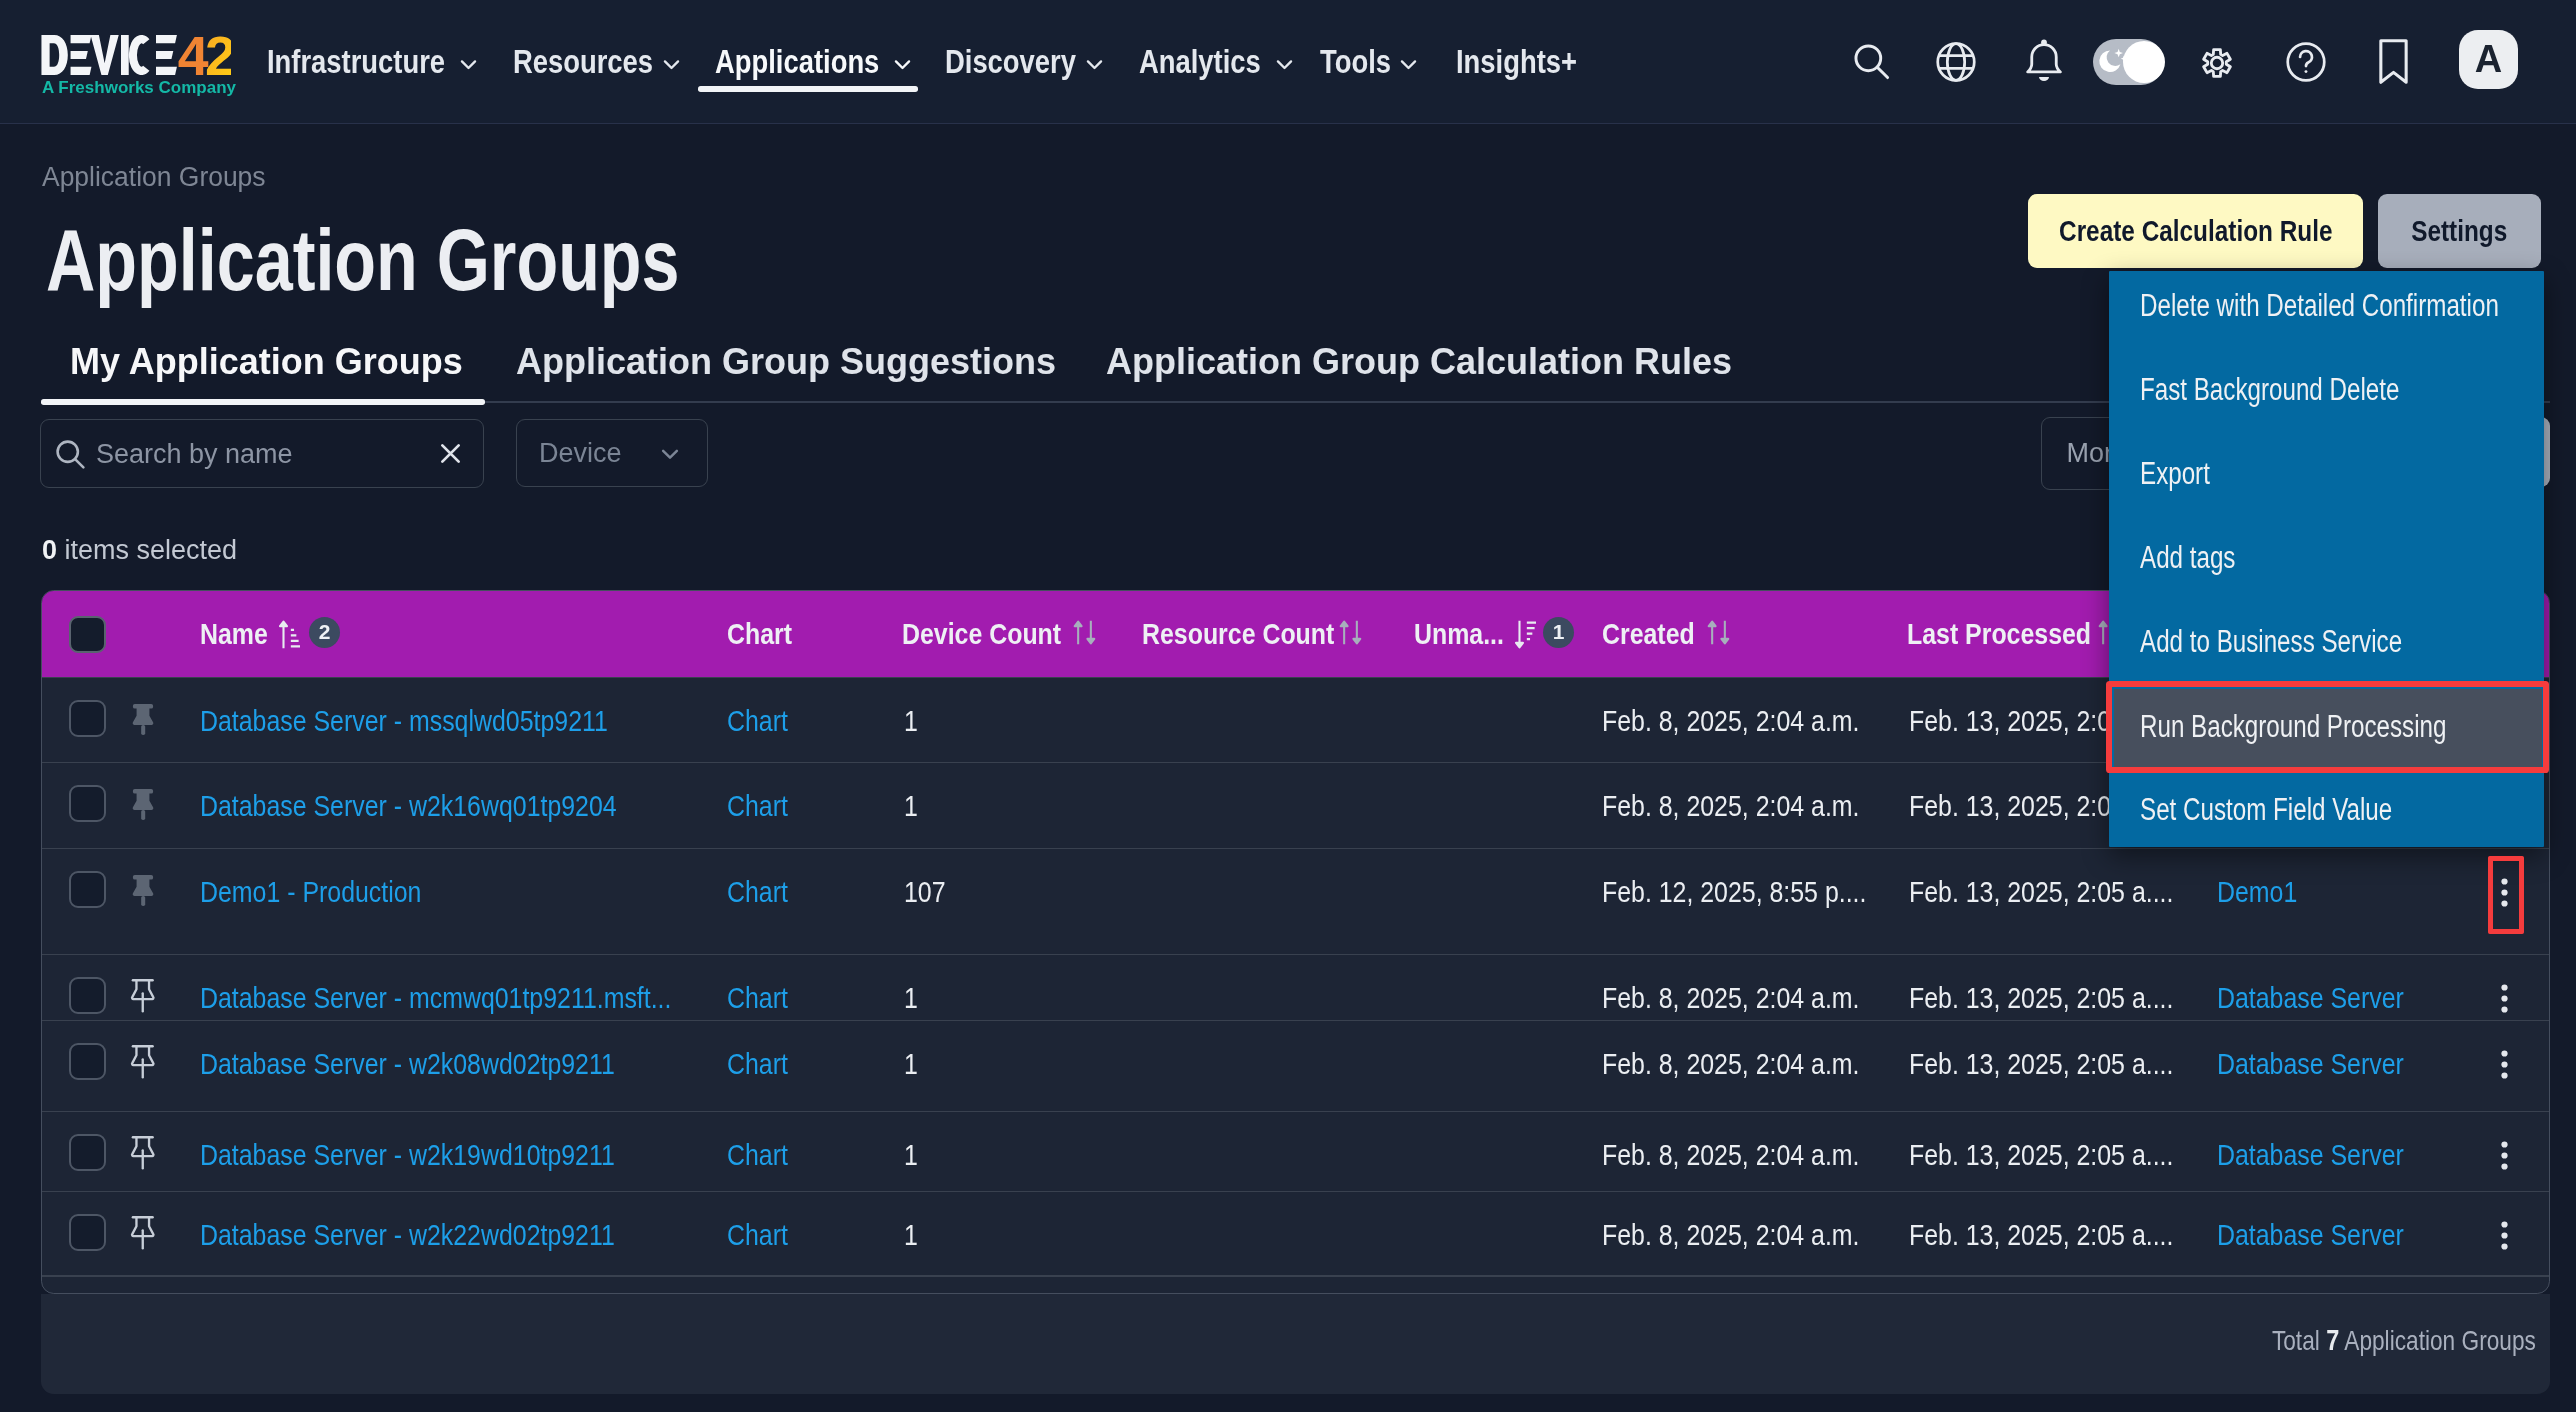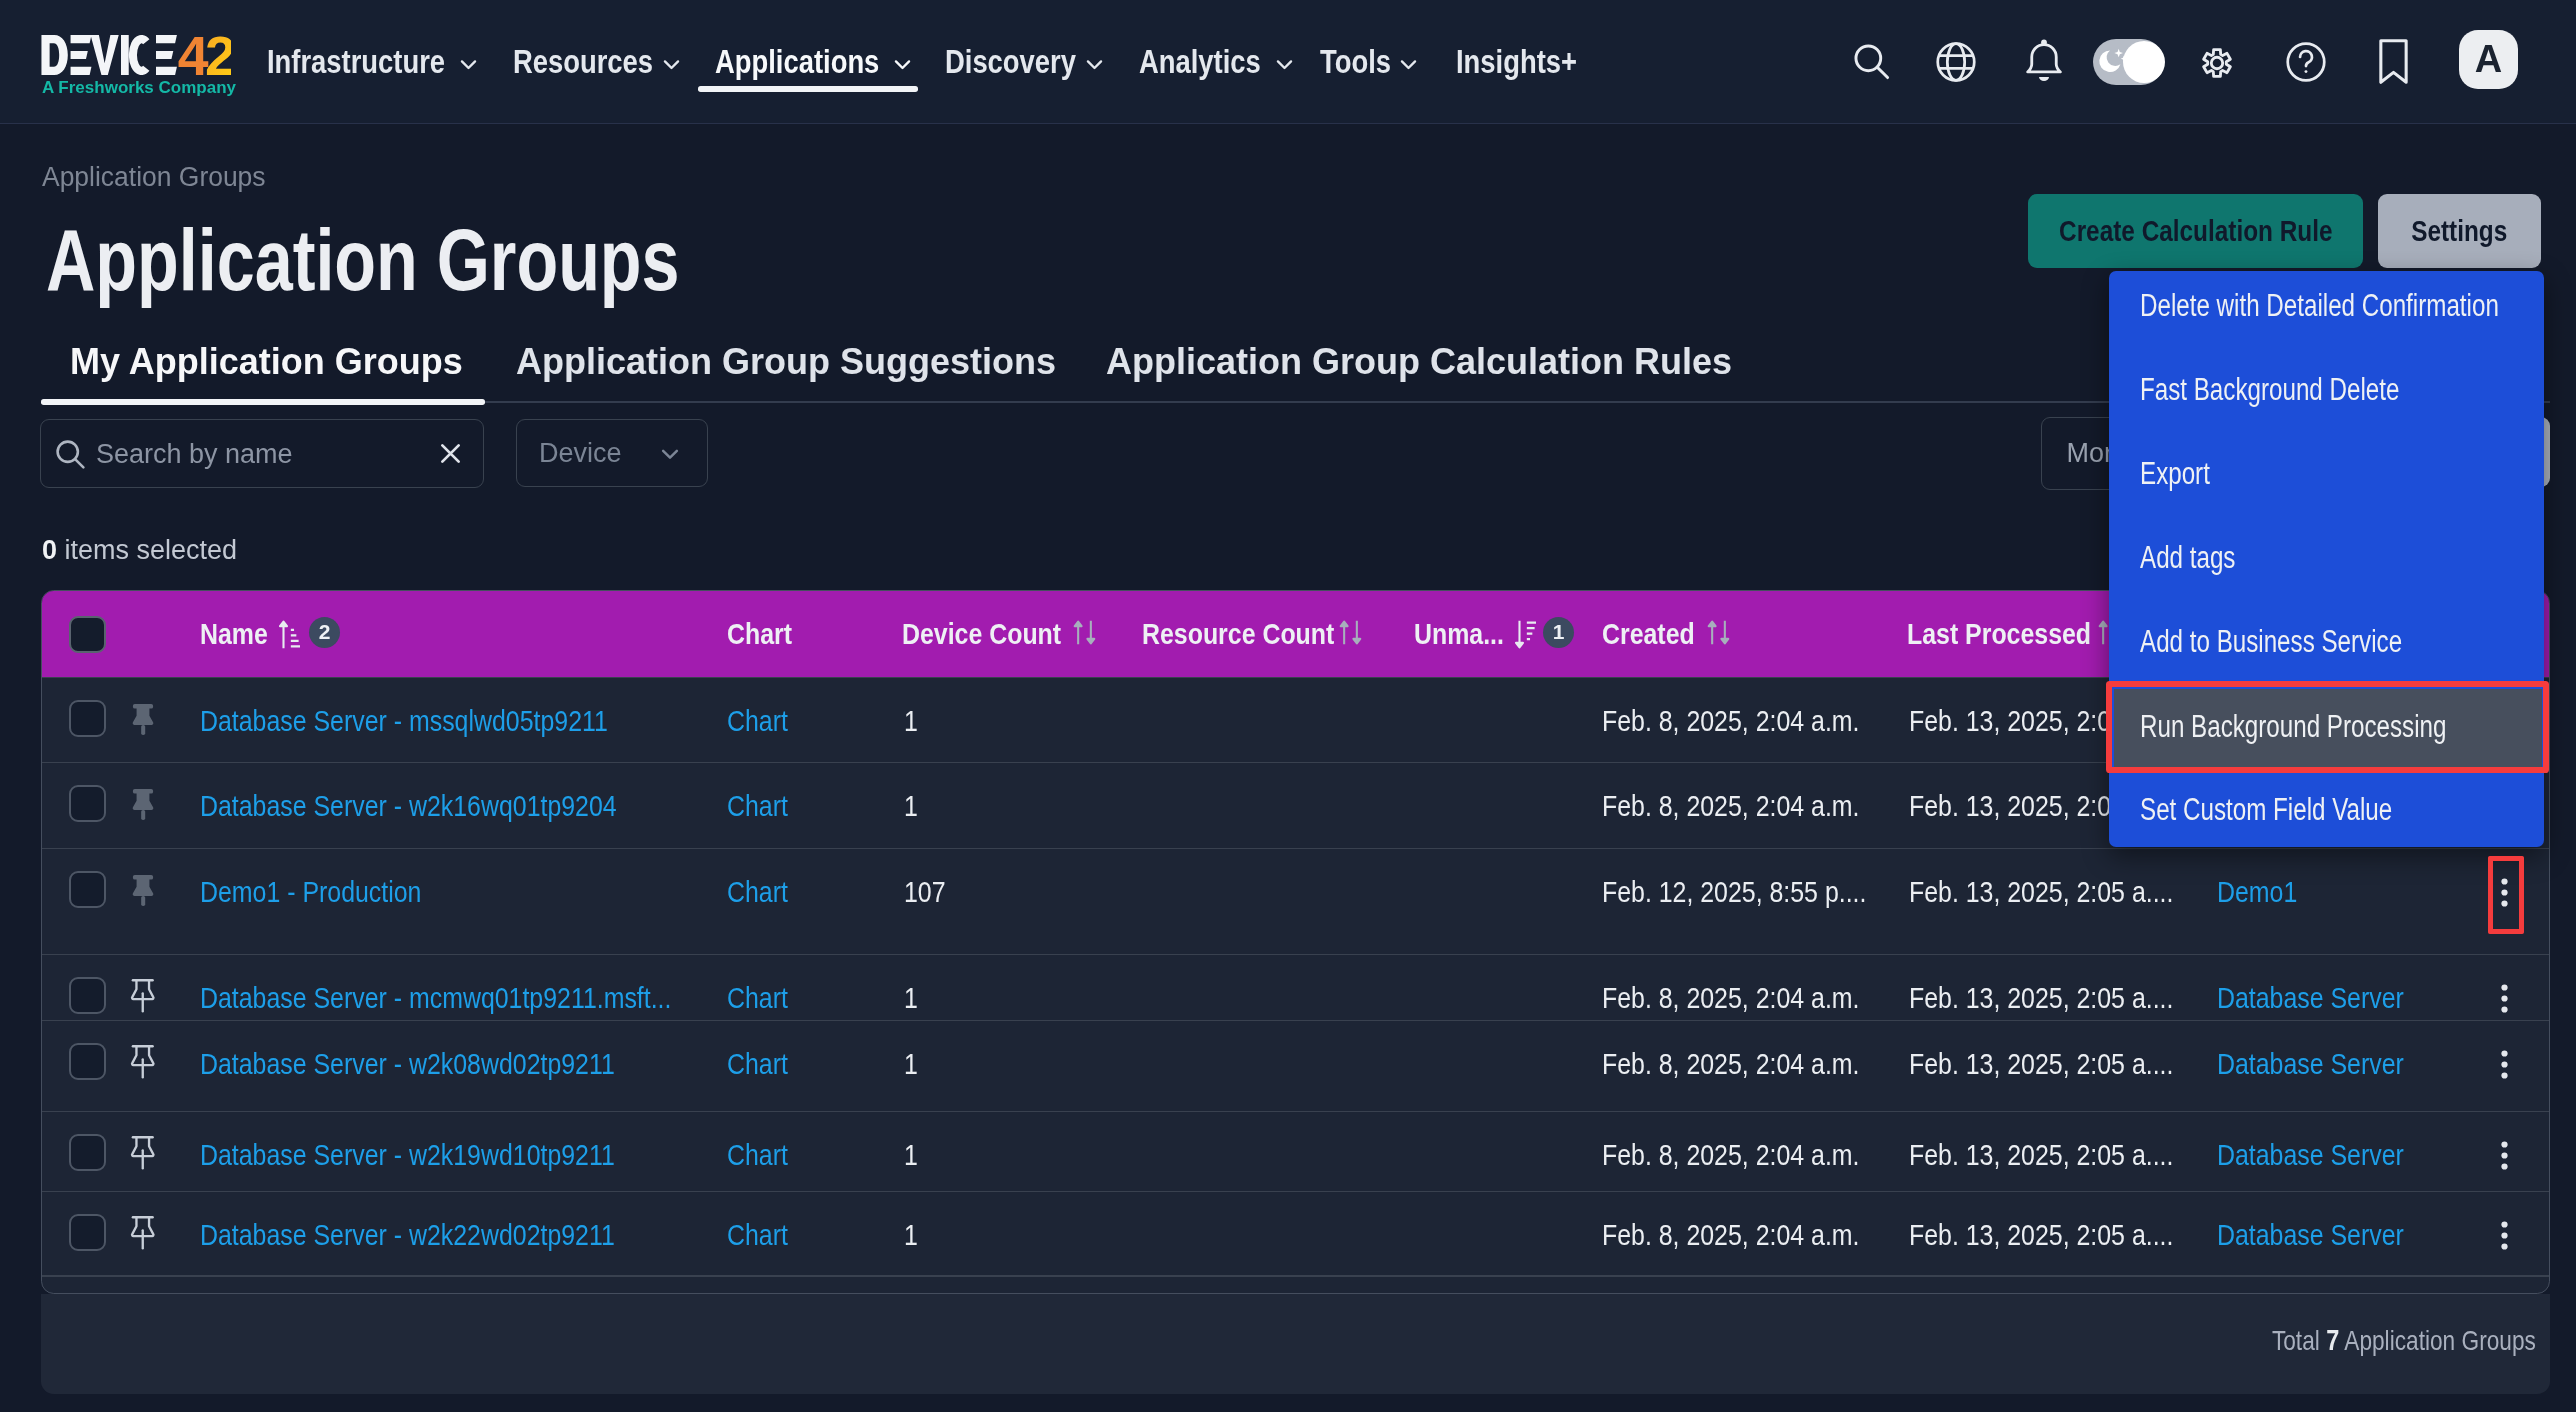--- a/index.html
+++ b/index.html
@@ -6,21 +6,21 @@
 html,body{width:2576px;height:1412px;overflow:hidden;}
 body{background:#131a2a;font-family:"Liberation Sans",sans-serif;position:relative;}
 .abs{position:absolute;}
 #nav{position:absolute;left:0;top:0;width:2576px;height:124px;background:#161f31;border-bottom:1.8px solid #28314a;}
 .navtxt{position:absolute;top:43px;font-size:33px;font-weight:bold;white-space:nowrap;transform:scaleX(0.83);transform-origin:0 50%;}
 #appunderline{position:absolute;left:698px;top:86px;width:220px;height:5.5px;background:#f2f4f7;border-radius:2.7px;}
 #breadcrumb{position:absolute;left:42px;top:162px;font-size:27px;color:#7e8694;transform:scaleX(0.98);transform-origin:0 0;}
 #title{position:absolute;left:46px;top:216px;font-size:88px;line-height:1;font-weight:bold;color:#eceef2;white-space:nowrap;transform:scaleX(0.776);transform-origin:0 0;}
 .btn{position:absolute;border-radius:9px;font-weight:bold;font-size:29px;color:#10192b;display:flex;align-items:center;justify-content:center;white-space:nowrap;}
 .btn>span{transform:scaleX(0.84);}
-#btn-create{left:2028px;top:194px;width:335px;height:74px;background:#0f766e;}
+#btn-create{left:2028px;top:194px;width:335px;height:74px;background:#fef9c3;}
 #btn-settings{left:2378px;top:194px;width:163px;height:74px;background:#a7aebb;}
 .tabt{position:absolute;top:341px;font-size:36px;font-weight:bold;color:#dfe3ea;white-space:nowrap;}
 #tabgrey{position:absolute;left:41px;top:401px;width:2509px;height:1.8px;background:#333c4e;}
 #tabwhite{position:absolute;left:41px;top:399px;width:444px;height:5.5px;background:#f2f4f7;border-radius:2.7px;}
 #searchbox{position:absolute;left:40px;top:419px;width:444px;height:69px;border:1.8px solid #39424f;border-radius:9px;}
 #searchph{position:absolute;left:96px;top:439px;font-size:27px;color:#8d95a4;}
 #actionsbox{position:absolute;left:516px;top:419px;width:192px;height:68px;border:1.8px solid #39424f;border-radius:9px;}
 #actionstxt{position:absolute;left:22px;top:18px;font-size:27px;color:#7b8595;}
 #morebox{position:absolute;left:2041px;top:417px;width:219px;height:73px;border:1.8px solid #39424f;border-radius:9px;}
 #moretxt{position:absolute;left:24.6px;top:20px;font-size:27px;color:#9aa2b0;}
@@ -31,21 +31,21 @@
 #thead{position:absolute;left:0;top:0;width:100%;height:86px;background:#a21caf;}
 .row{position:absolute;left:0;width:100%;height:86px;border-top:1.8px solid #39414f;}
 .cell{position:absolute;font-size:30px;color:#ebeef2;white-space:nowrap;transform:scaleX(0.83);transform-origin:0 50%;}
 .hcell{position:absolute;font-size:30px;font-weight:bold;color:#eef0f4;white-space:nowrap;transform:scaleX(0.83);transform-origin:0 50%;}
 .link{color:#1d9fe9;}
 .cb{position:absolute;left:27px;width:37px;height:37px;border:2.7px solid #4d5665;border-radius:9px;background:#141c2c;}
 .badge{position:absolute;width:31px;height:31px;background:#3c4a60;border-radius:50%;color:#eef1f4;font-size:21px;font-weight:bold;display:flex;align-items:center;justify-content:center;}
 #tfoot{position:absolute;left:41px;top:1294px;width:2509px;height:100px;background:#202838;border-radius:0 0 12.8px 12.8px;}
 #totaltxt{position:absolute;right:14.6px;top:30px;font-size:28px;color:#a9b0be;transform:scaleX(0.81);transform-origin:100% 50%;white-space:nowrap;}
 #totaltxt b{color:#e8ebef;font-size:29px;}
-#menu{position:absolute;left:2109px;top:271px;width:435px;height:576px;background:#1d4ed8;border-radius:7px;box-shadow:0 9px 27px rgba(0,0,0,.45);}
+#menu{position:absolute;left:2109px;top:271px;width:435px;height:576px;background:#0369a1;border-radius:1px;box-shadow:0 9px 27px rgba(0,0,0,.45);}
 .mi{position:absolute;left:31px;font-size:31px;color:#eff1f4;white-space:nowrap;transform:scaleX(0.78);transform-origin:0 50%;}
 #red1{position:absolute;left:2106px;top:681px;width:443px;height:92px;border:6.4px solid #f53c3d;border-radius:3.6px;}
 #red2{position:absolute;left:2488px;top:856px;width:36px;height:78px;border:5.5px solid #f53c3d;border-radius:1.8px;}
 </style>
 </head>
 <body>
 
 <div id="nav">
   <svg class="abs" style="left:41px;top:35px;" width="190" height="40" viewBox="0 0 208 44">
     <defs>

